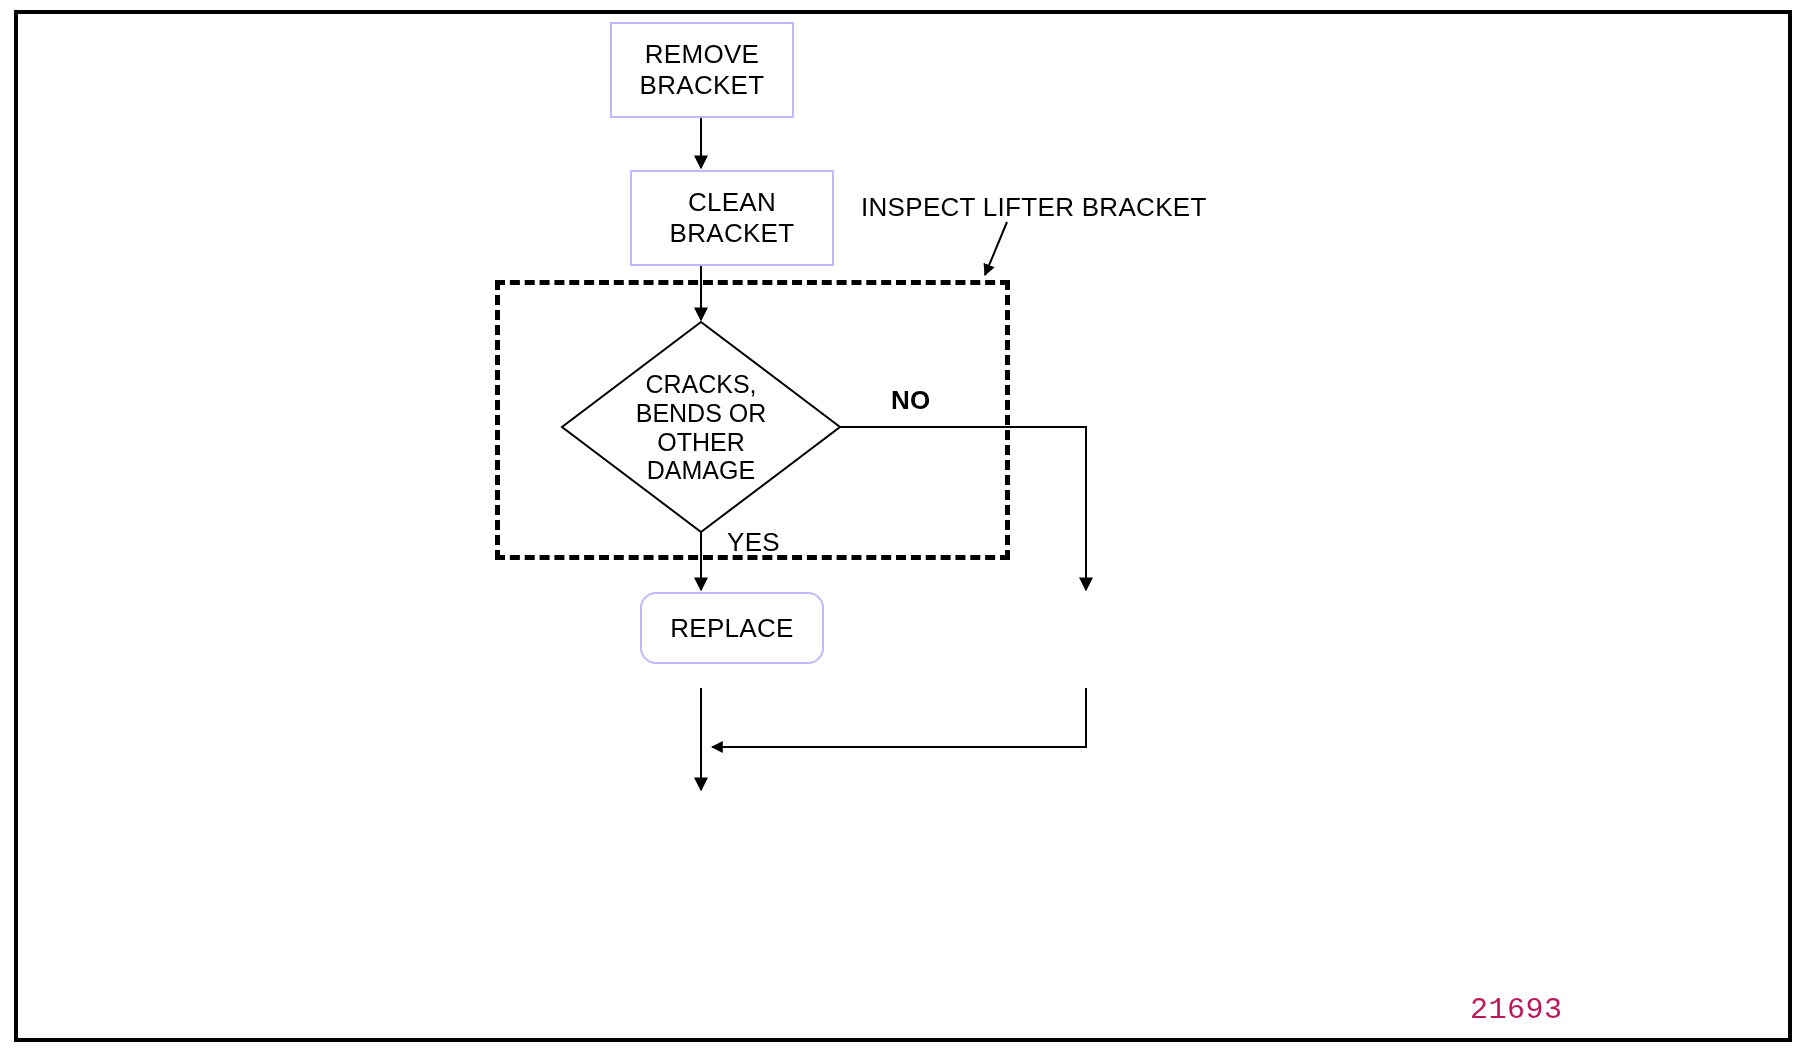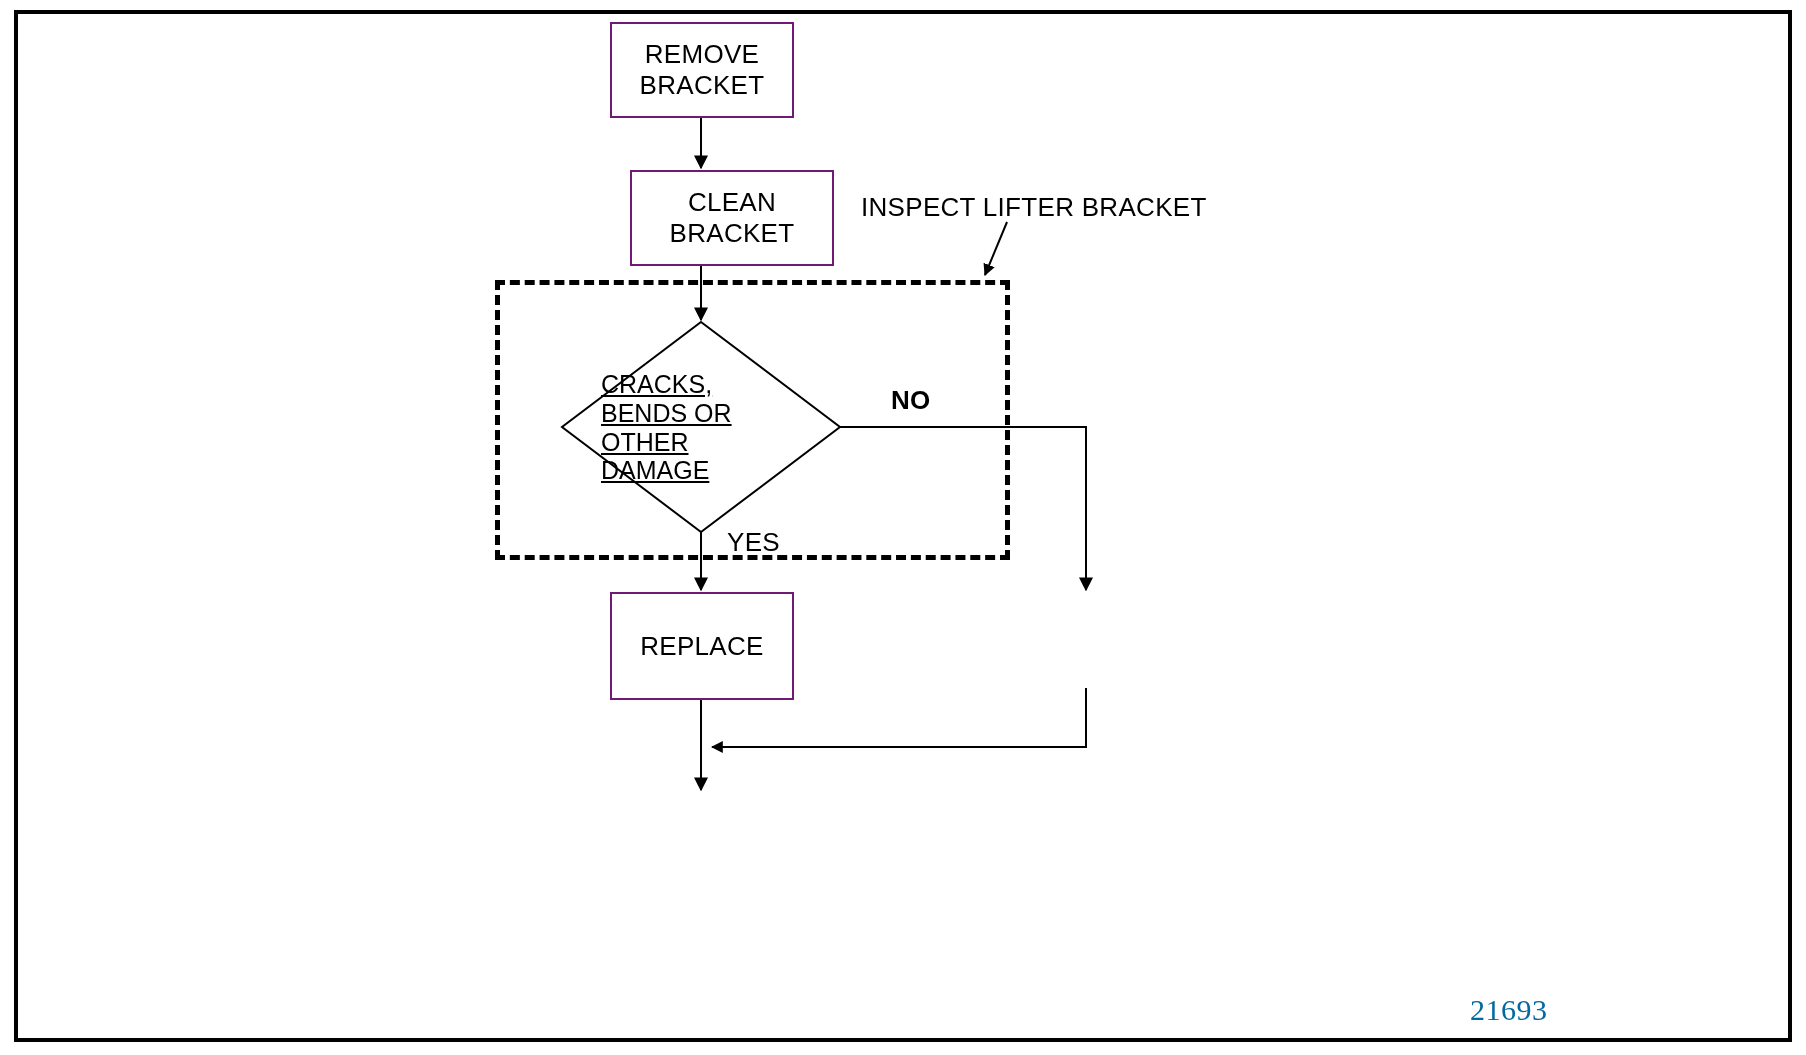--- a/index.html
+++ b/index.html
@@ -25,21 +25,21 @@
     width: 1778px;
     height: 1032px;
     border: 4px solid #000000;
     box-sizing: border-box;
     background: #ffffff;
   }
   
   .node-box {
     position: absolute;
     box-sizing: border-box;
-    border: 2px solid #701a75;
+    border: 2px solid #c4b5fd;
     background: #ffffff;
     display: flex;
     align-items: center;
     justify-content: center;
     text-align: center;
     color: #000000;
     font-size: 26px;
     line-height: 1.18;
     letter-spacing: 0.3px;
     white-space: pre-line;
@@ -56,34 +56,34 @@
   .label {
     position: absolute;
     color: #000000;
     font-size: 26px;
     white-space: nowrap;
     font-family: "Liberation Sans", sans-serif;
     letter-spacing: 0.3px;
   }
   .fig-num {
     position: absolute;
-    color: #0369a1;
+    color: #be185d;
     font-size: 30px;
-    font-family: Liberation Serif, serif;
+    font-family: Liberation Mono, monospace;
     letter-spacing: 0.5px;
   }
   
   .diamond-text {
     position: absolute;
+    text-align: center;
     color: #000000;
     font-size: 25px;
     line-height: 1.15;
     white-space: pre-line;
     font-family: "Liberation Sans", sans-serif;
-    text-decoration: underline;
   }
   svg.overlay {
     position: absolute;
     left: 0;
     top: 0;
     width: 1806px;
     height: 1055px;
     pointer-events: none;
   }
 </style>
@@ -127,21 +127,21 @@
 BRACKET</div>
 
   <div class="node-box" style="left:610px; top:170px; width:204px; height:96px;margin-left:20px;">CLEAN
 BRACKET</div>
 
   <div class="diamond-text" style="left:601px; top:370px; width:200px;">CRACKS,
 BENDS OR
 OTHER
 DAMAGE</div>
 
-  <div class="node-box" style="left:610px; top:592px; width:184px; height:108px;">REPLACE</div>
+  <div class="node-box" style="left:640px; top:592px; width:184px; height:72px;border-radius:16px;">REPLACE</div>
 
 
 
   <div class="label" style="left:891px; top:385px;font-weight:bold;">NO</div>
 
   <div class="label" style="left:727px; top:527px;text-align:right;">YES</div>
 
   <div class="label" style="left:861px; top:192px;">INSPECT LIFTER BRACKET</div>
 
   <div class="fig-num" style="left:1470px; top:993px;">21693</div>

